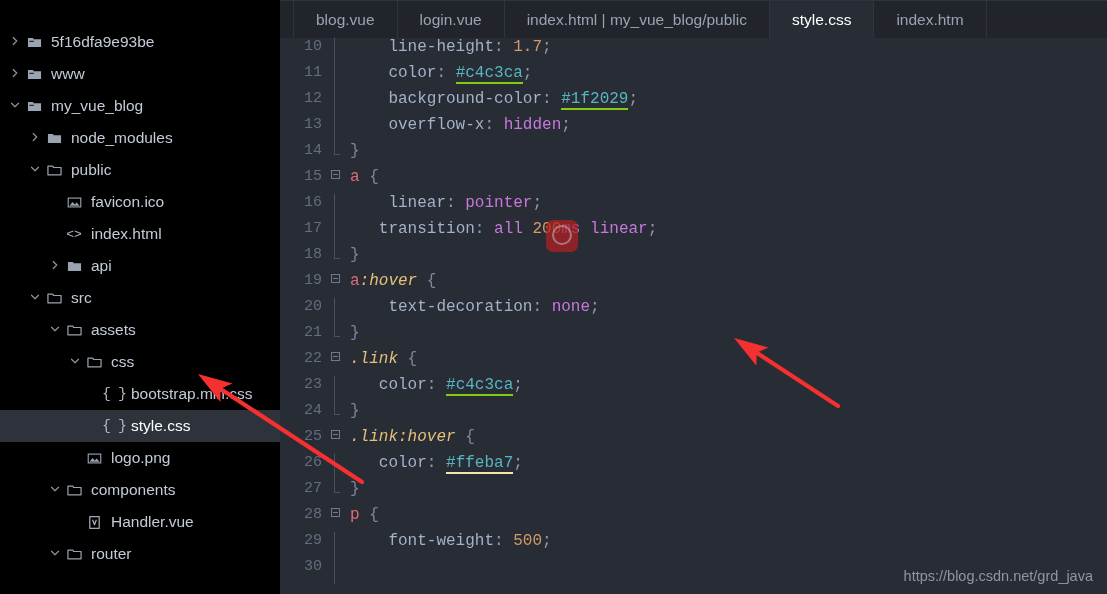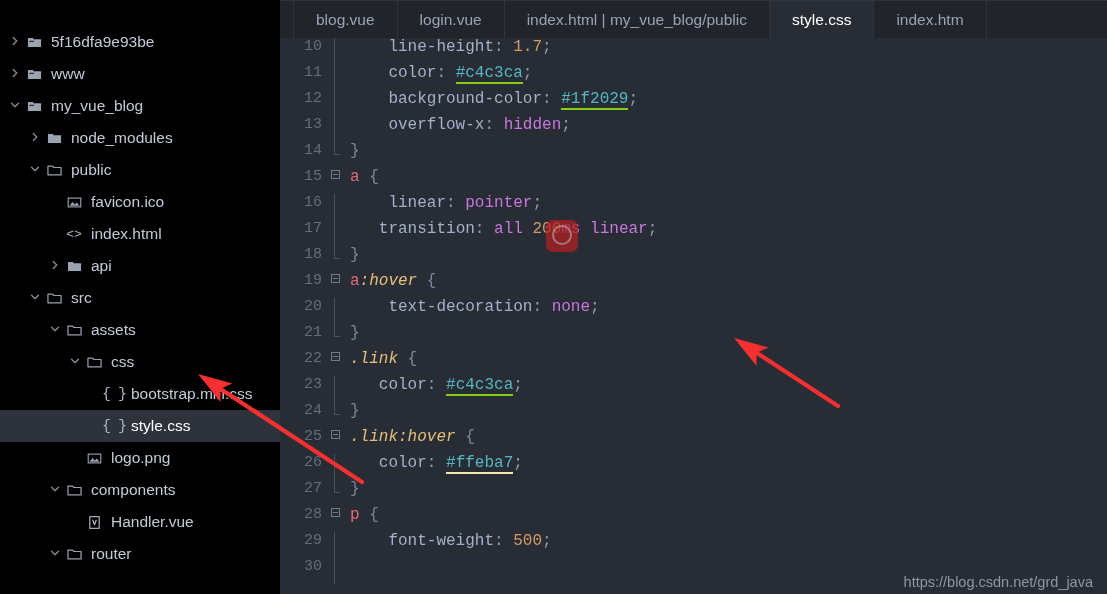--- a/index.html
+++ b/index.html
@@ -183,21 +183,21 @@
     position: absolute;
     left: 6px; top: 5px;
     width: 20px; height: 20px;
     border-radius: 50%;
     border: 2px solid rgba(190,190,190,0.55);
   }
 
   
   #watermark {
     position: absolute;
-    right: 14px; bottom: 4px;
+    right: 14px; bottom: 10px;
     font-size: 14.5px;
     color: #8e96a4;
     font-family: "Liberation Sans", sans-serif;
     z-index: 20;
   }
 
   
   #arrows {
     position: absolute; left: 0; top: 0;
     width: 1107px; height: 594px;

